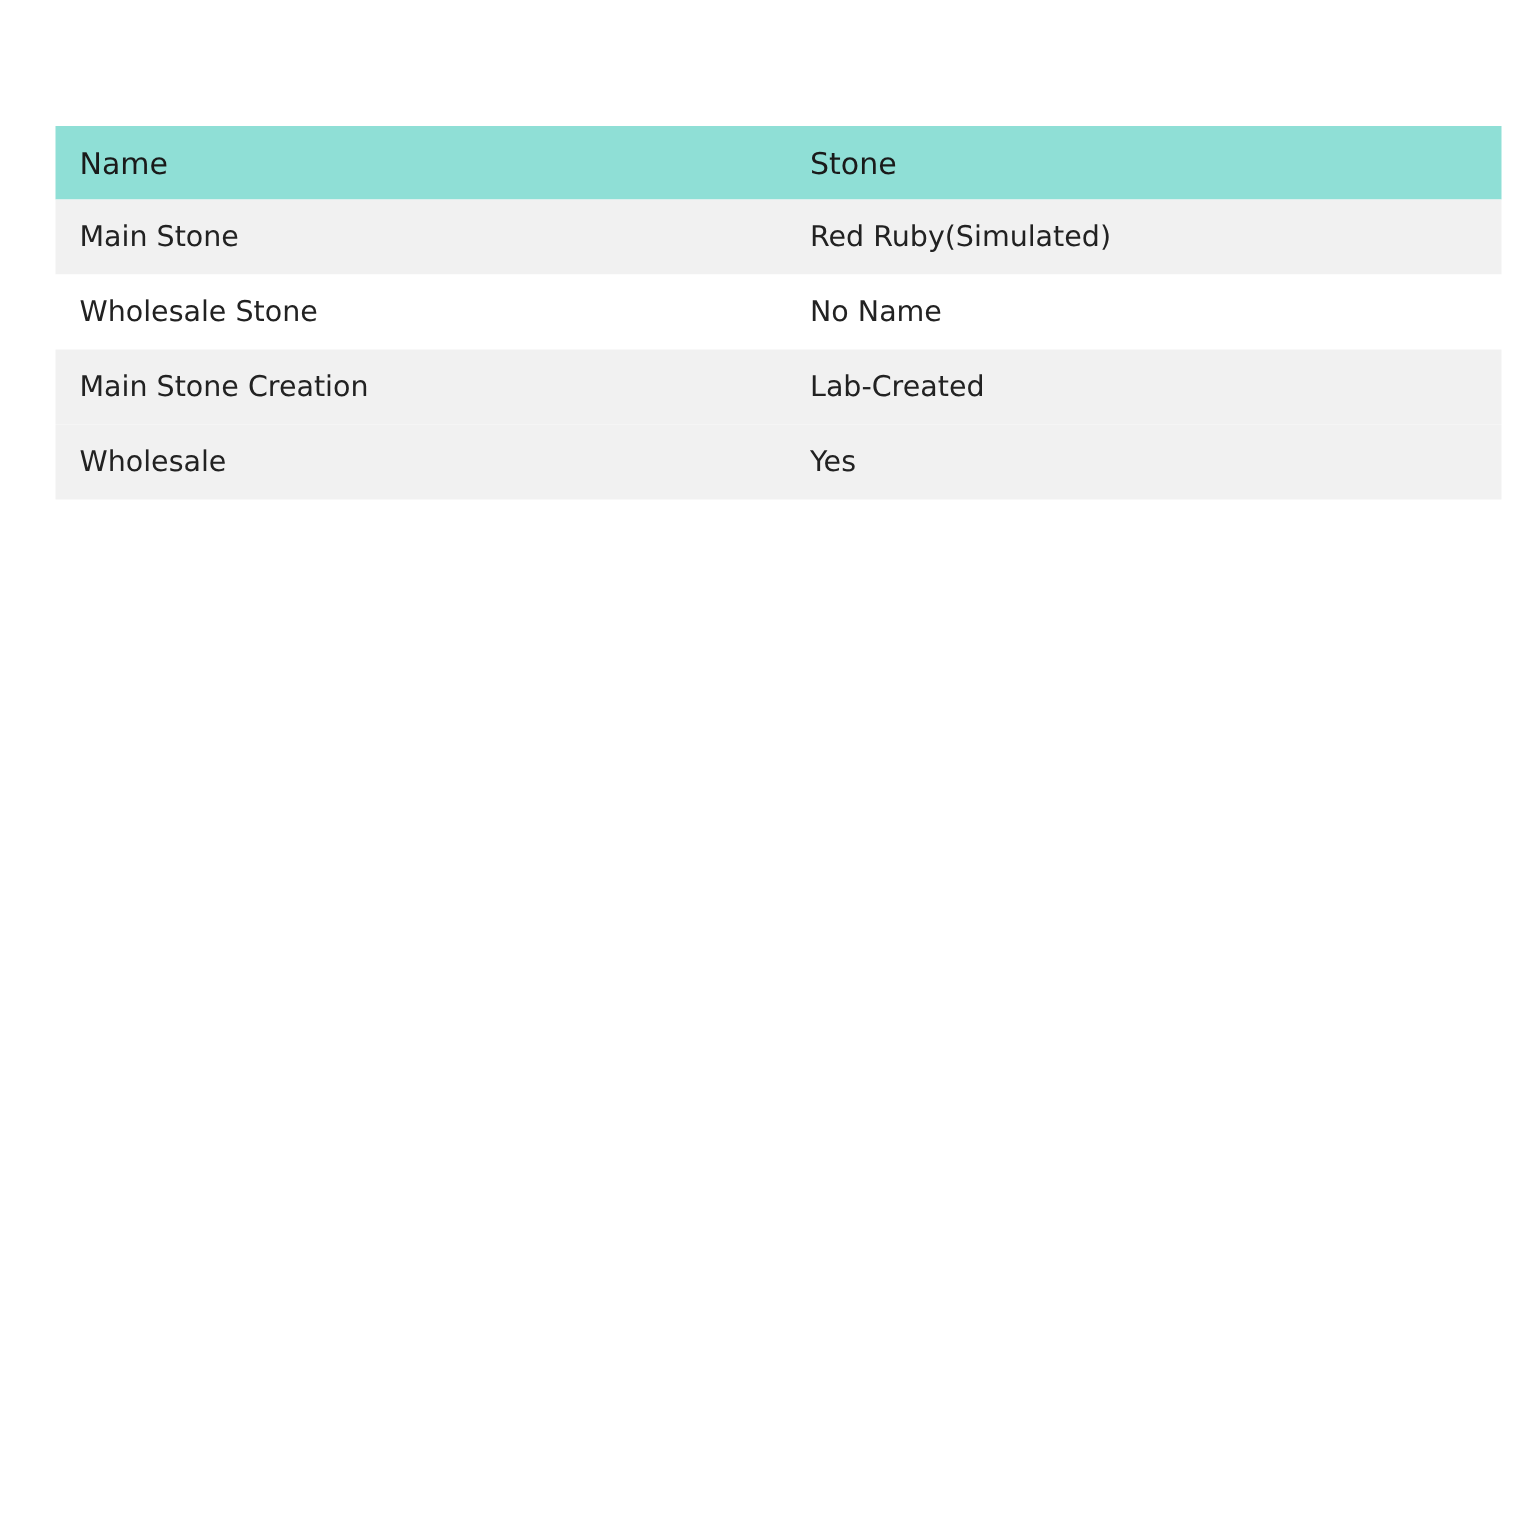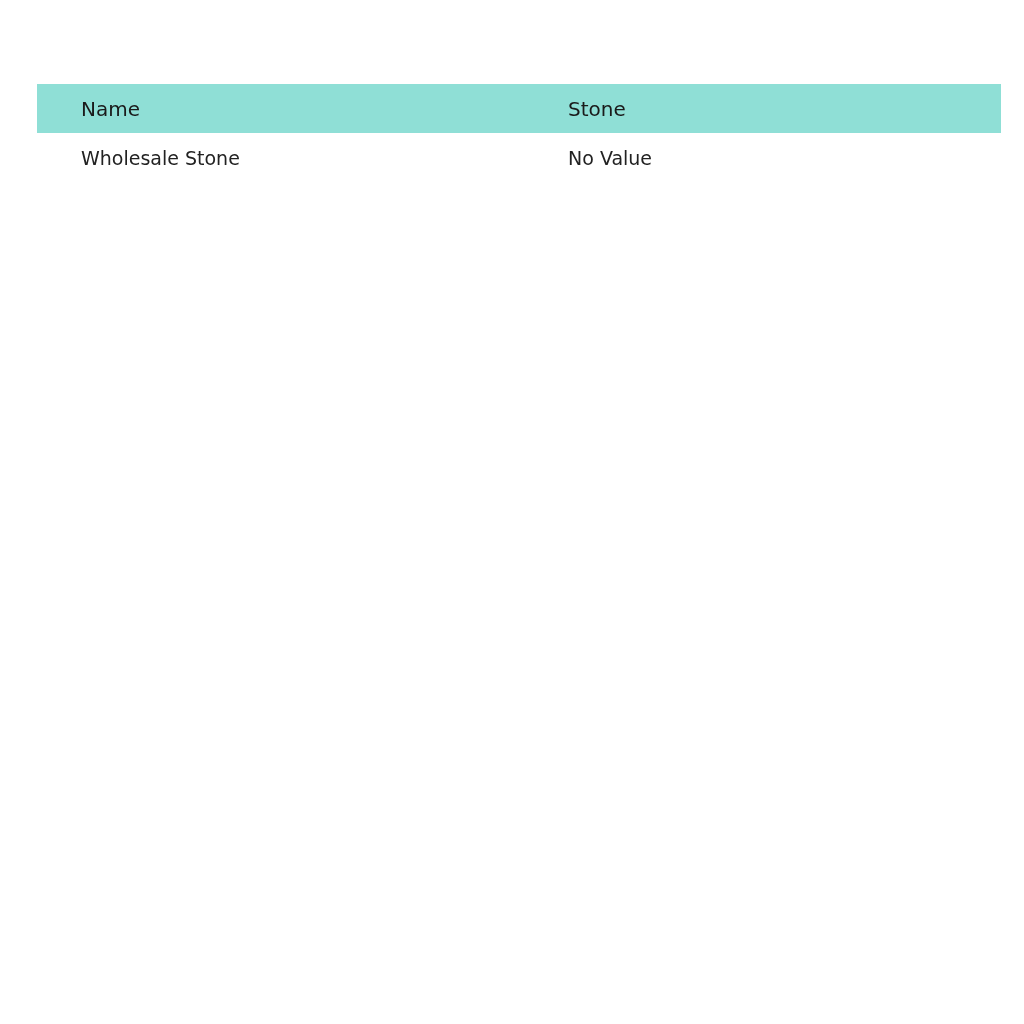--- a/index.html
+++ b/index.html
@@ -28,21 +28,21 @@
     table-layout: fixed;
   }
 
   .spec-table col.col-name { width: 487px; }
   .spec-table col.col-value { width: 477px; }
 
   .spec-table th,
   .spec-table td {
     text-align: left;
     vertical-align: middle;
-    padding: 0 0 0 44px;
+    padding: 0 0 0 16px;
     height: 50px;
     font-size: 19px;
     font-weight: normal;
     color: #222222;
     border: none;
   }
 
   .spec-table thead th {
     background: #8FDFD6;
     height: 49px;
@@ -68,20 +68,32 @@
       <col class="col-name">
       <col class="col-value">
     </colgroup>
     <thead>
       <tr>
         <th>Name</th>
         <th>Stone</th>
       </tr>
     </thead>
     <tbody>
+      <tr class="row-even">
+        <td>Main Stone</td>
+        <td>Red Ruby(Simulated)</td>
+      </tr>
       <tr class="row-odd">
         <td>Wholesale Stone</td>
-        <td>No Value</td>
+        <td>No Name</td>
+      </tr>
+      <tr class="row-even">
+        <td>Main Stone Creation</td>
+        <td>Lab-Created</td>
+      </tr>
+      <tr class="row-even">
+        <td>Wholesale</td>
+        <td>Yes</td>
       </tr>
     </tbody>
   </table>
 
 </div>
 
 </body></html>

